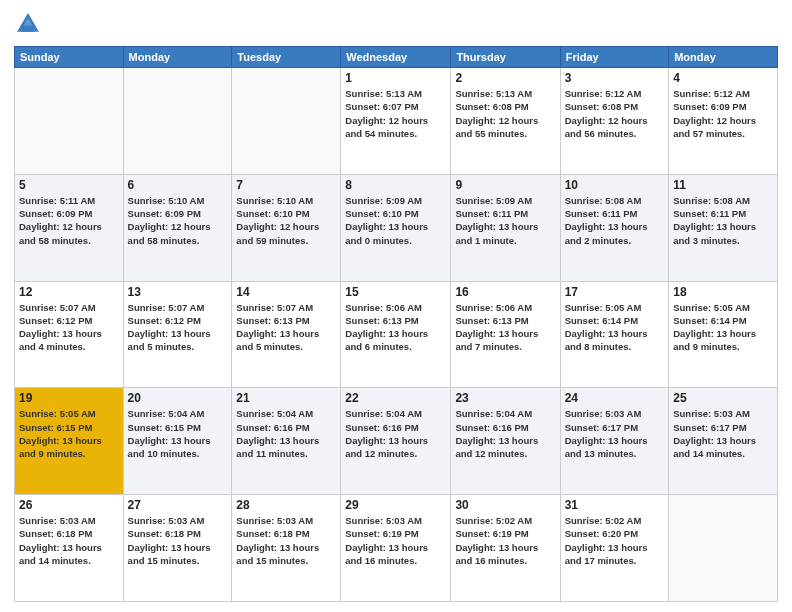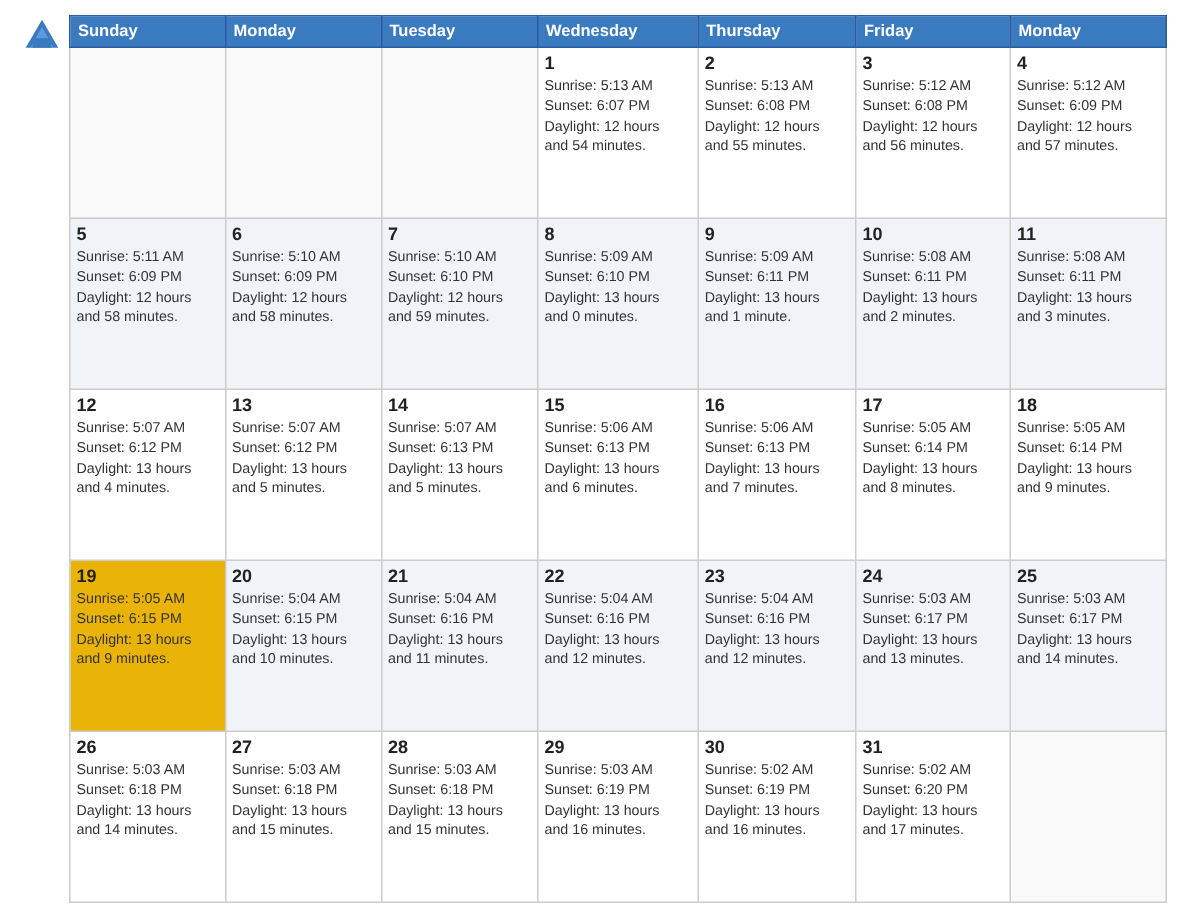--- a/index.html
+++ b/index.html
@@ -8,21 +8,21 @@
       height: 612px;
       font-family: Arial, sans-serif;
       background: #fff;
       overflow: hidden;
     }
     .page {
       width: 792px;
       height: 612px;
       padding: 10px 14px;
       display: flex;
-      flex-direction: row;
+      flex-direction: column;
     }
     .header {
       display: flex;
       justify-content: space-between;
       align-items: flex-start;
       margin-bottom: 8px;
     }
     .logo {
       display: flex;
       align-items: center;
@@ -85,20 +85,21 @@
       font-size: 12px;
       font-weight: bold;
       color: #222;
       display: block;
       margin-bottom: 2px;
     }
     .day-info {
       font-size: 9.5px;
       color: #333;
       line-height: 1.4;
+      font-weight: bold;
     }
     .empty-cell {
       background: #f9f9f9 !important;
     }
   </style>
 </head>
 <body>
 
 <div class="page">
   <div class="header">

